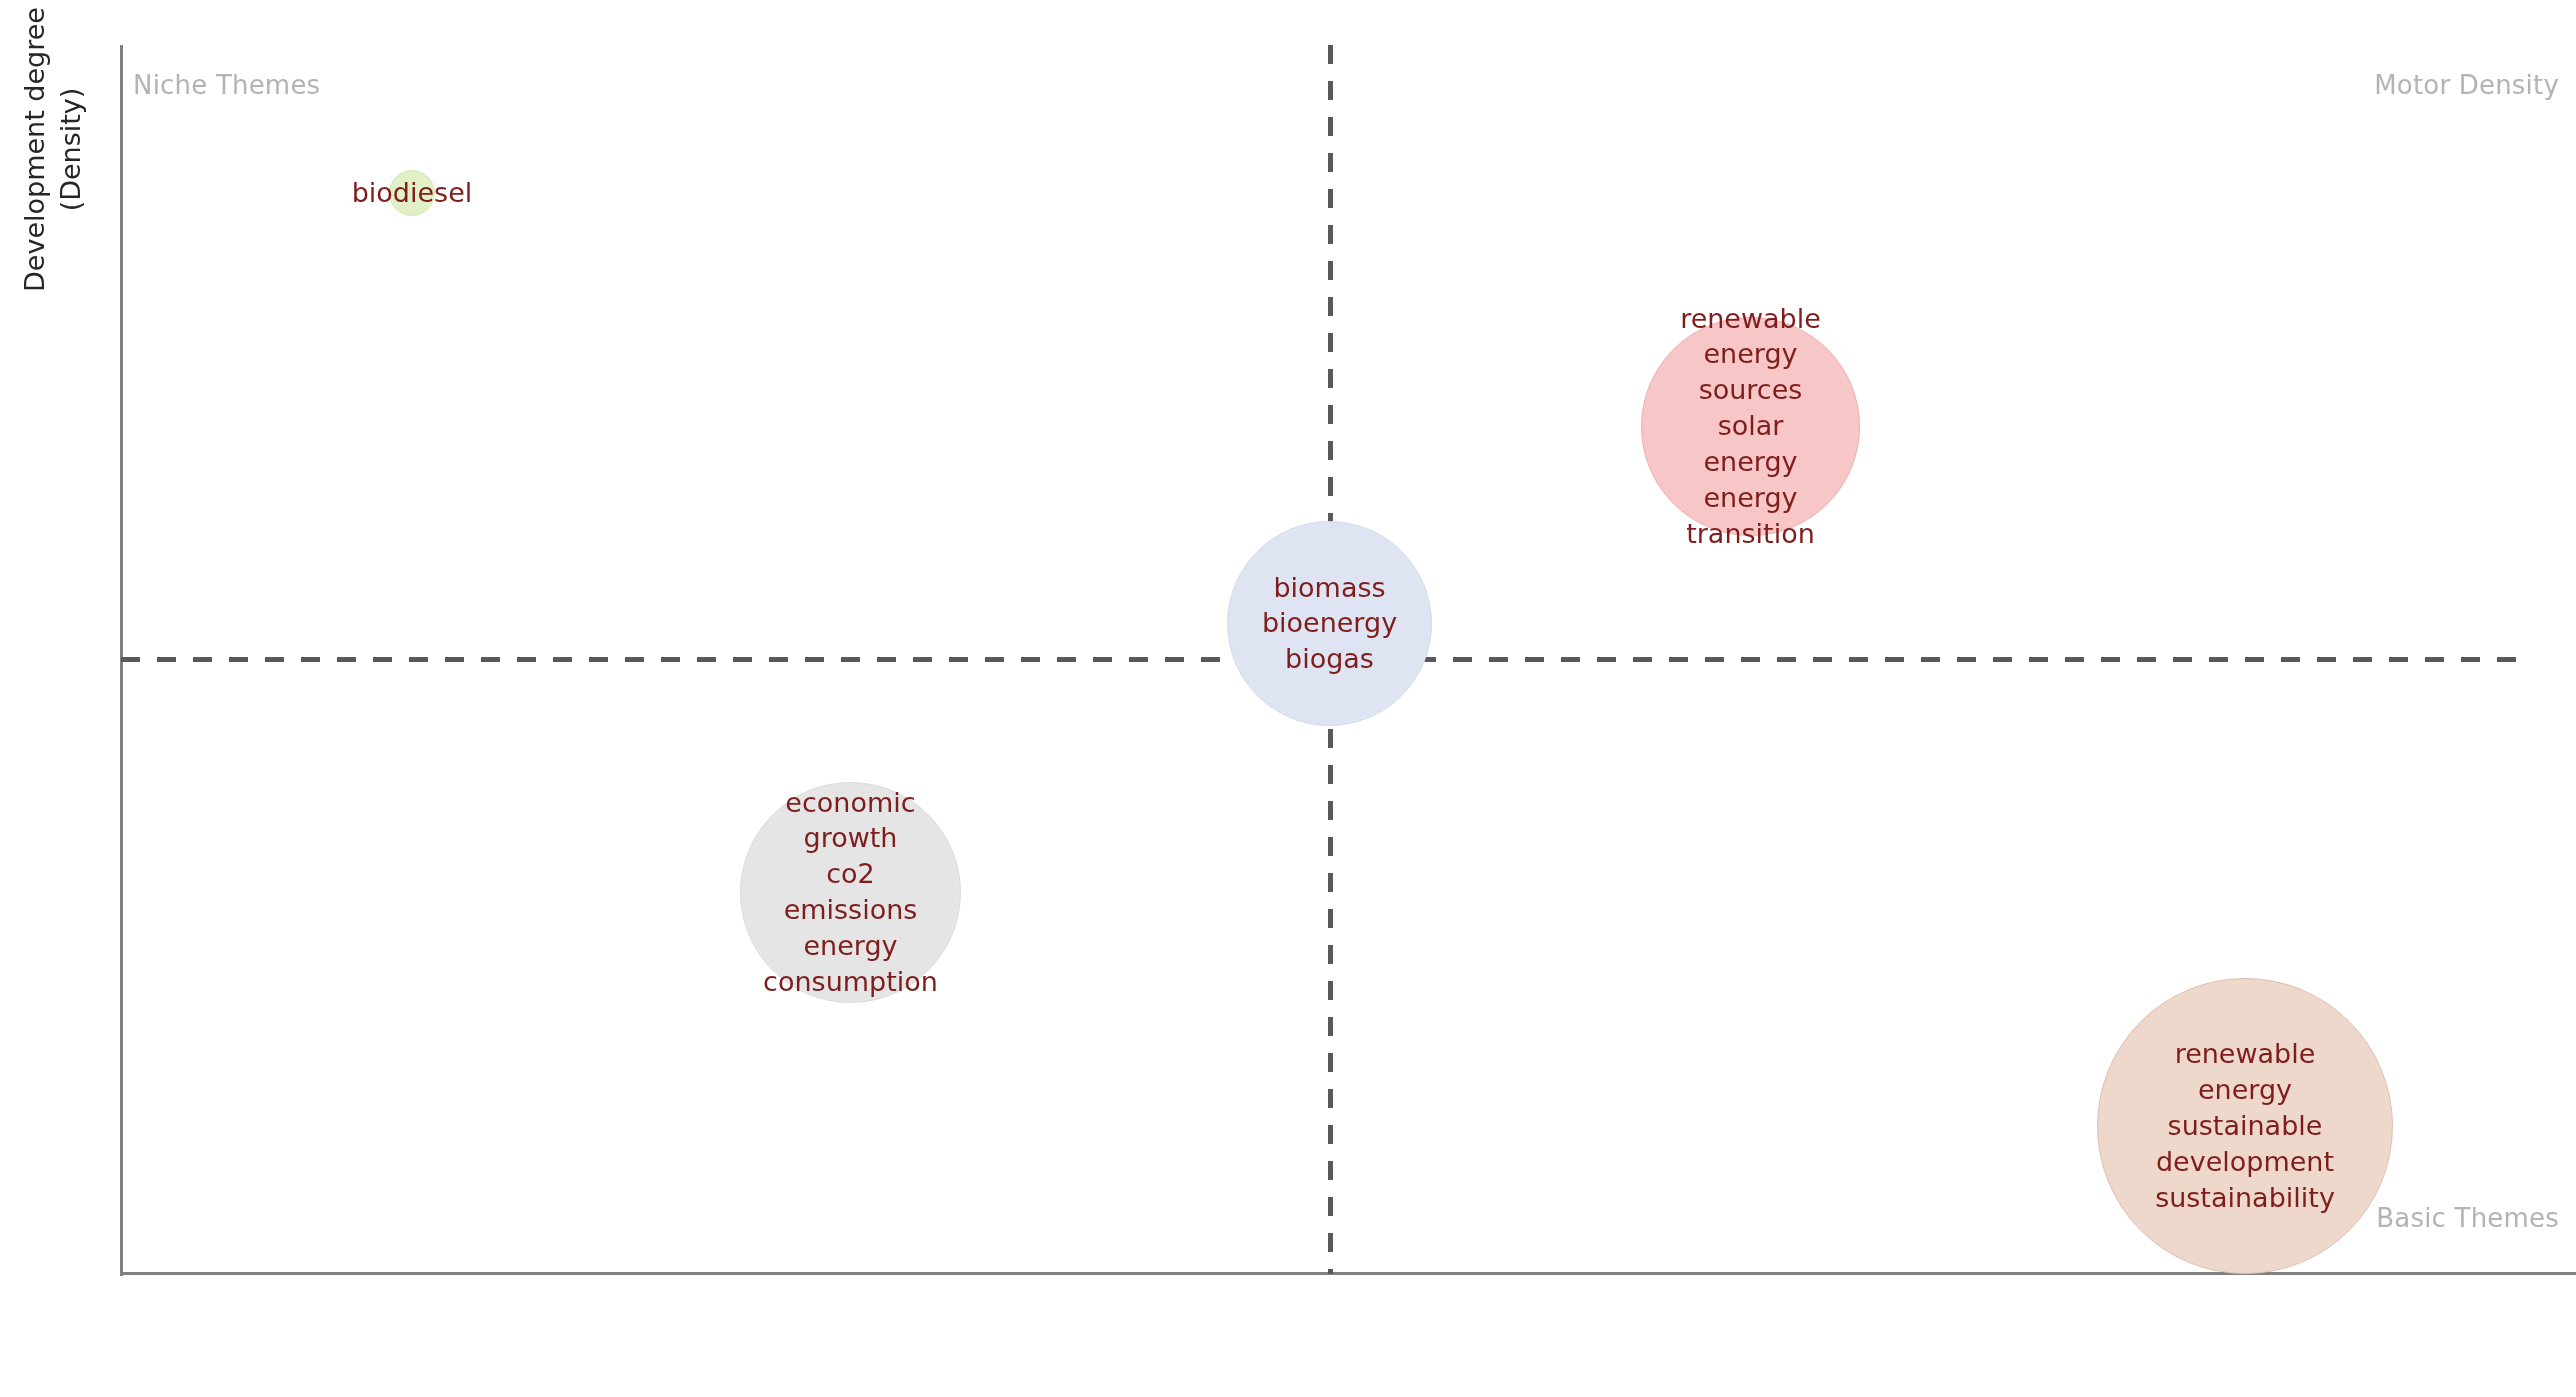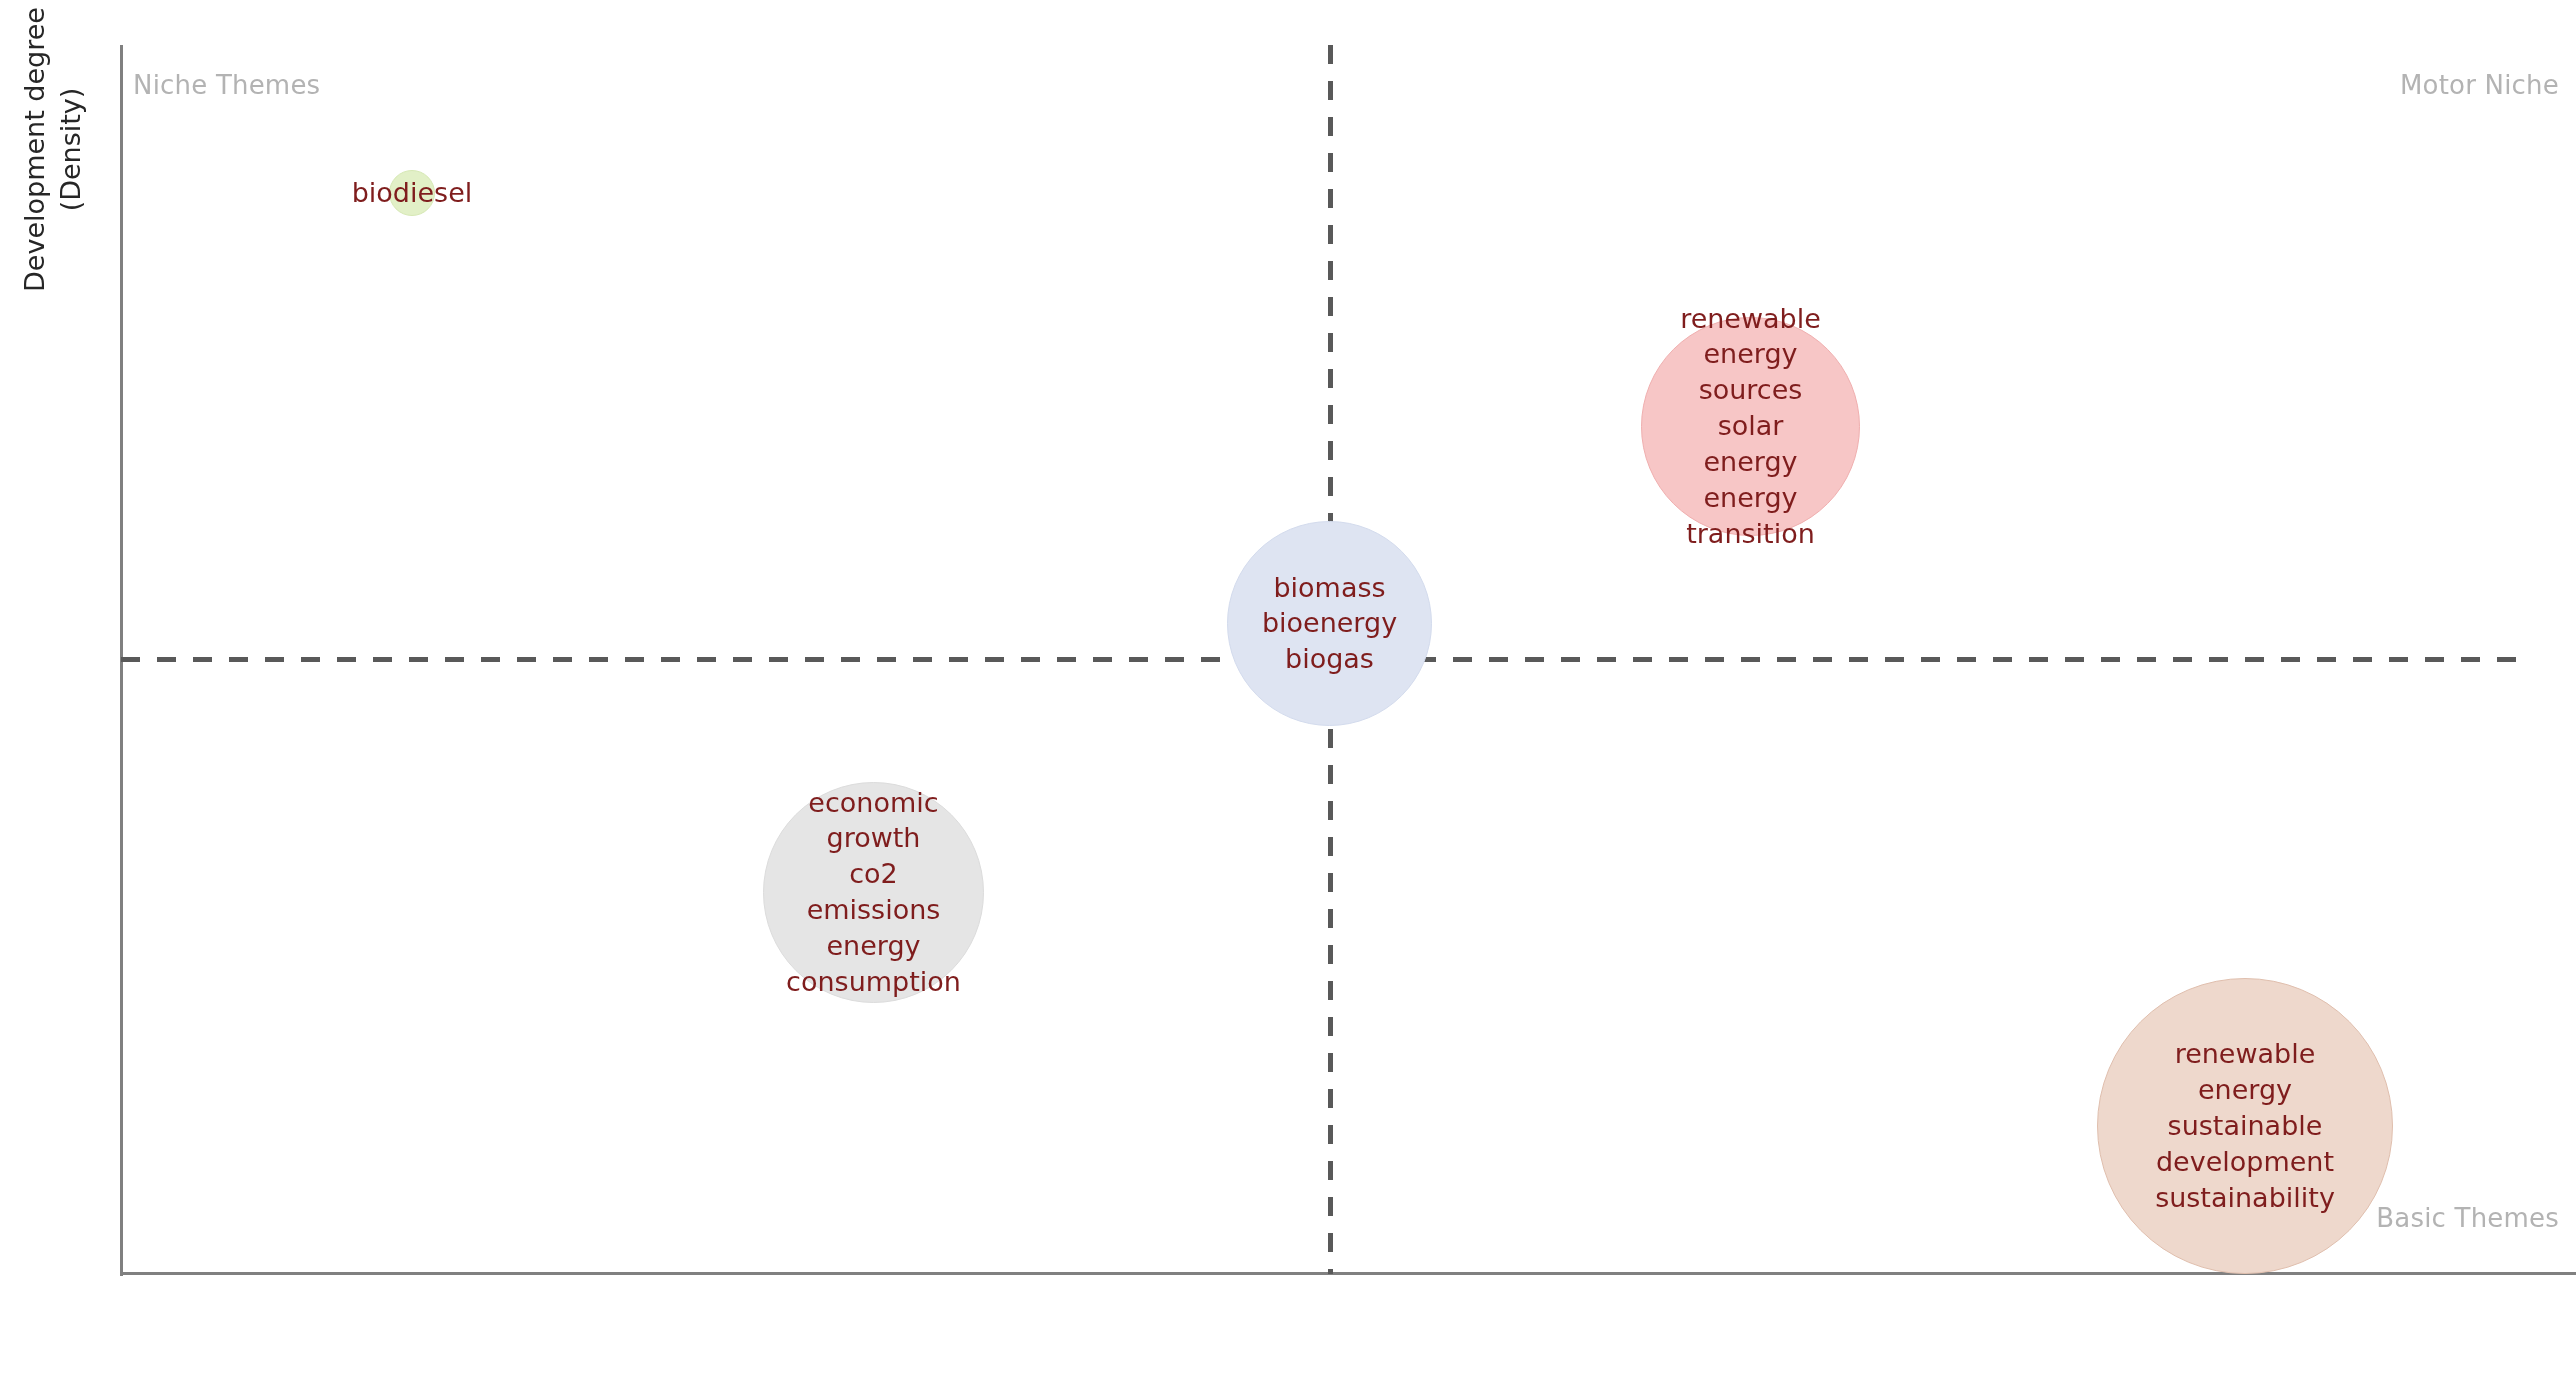--- a/index.html
+++ b/index.html
@@ -114,41 +114,41 @@
 
 <div id="stage">
 
   <div class="axis-y"></div>
   <div class="axis-x"></div>
 
   <div class="div-v"></div>
   <div class="div-h"></div>
 
   <div class="corner corner-tl">Niche Themes</div>
-  <div class="corner corner-tr">Motor Niche</div>
+  <div class="corner corner-tr">Motor Density</div>
   <div class="corner corner-br">Basic Themes</div>
 
   <div class="ytitle">Development degree
 (Density)</div>
 
   <div id="bubbles">
       <div class="bubble" style="left: 389px; top: 170px; width: 46px; height: 46px; background: rgb(226, 240, 199); border-color: rgb(214, 232, 180);">
         <div class="bubble-label">biodiesel</div>
       </div>
       <div class="bubble" style="left: 1641px; top: 317px; width: 219px; height: 219px; background: rgb(247, 198, 198); border-color: rgb(240, 175, 175);">
         <div class="bubble-label">renewable energy sources
 solar energy
 energy transition</div>
       </div>
       <div class="bubble" style="left: 1227px; top: 521px; width: 205px; height: 205px; background: rgb(222, 228, 242); border-color: rgb(211, 219, 237);">
         <div class="bubble-label">biomass
 bioenergy
 biogas</div>
       </div>
-      <div class="bubble" style="left: 763px; top: 782px; width: 221px; height: 221px; background: rgb(229, 229, 229); border-color: rgb(220, 220, 220);">
+      <div class="bubble" style="left: 740px; top: 782px; width: 221px; height: 221px; background: rgb(229, 229, 229); border-color: rgb(220, 220, 220);">
         <div class="bubble-label">economic growth
 co2 emissions
 energy consumption</div>
       </div>
       <div class="bubble" style="left: 2097px; top: 978px; width: 296px; height: 296px; background: rgb(238, 216, 204); border-color: rgb(224, 191, 174); text-decoration: underline;">
         <div class="bubble-label">renewable energy
 sustainable development
 sustainability</div>
       </div>
     </div>

